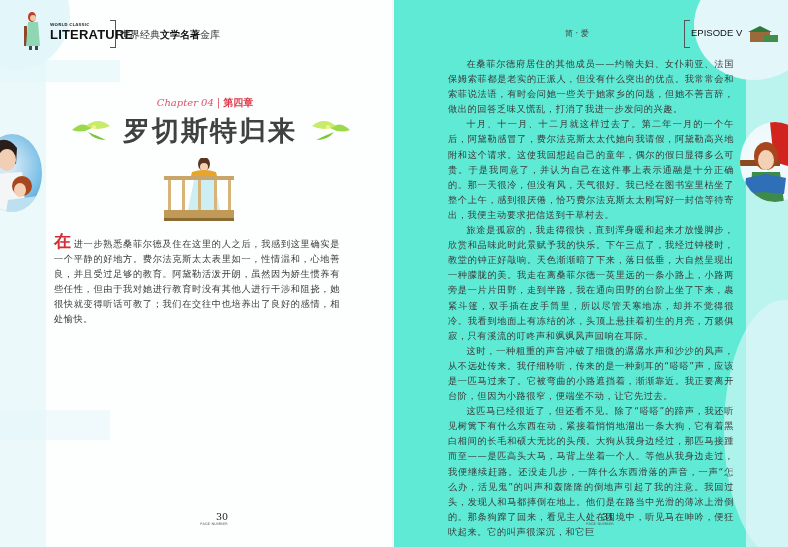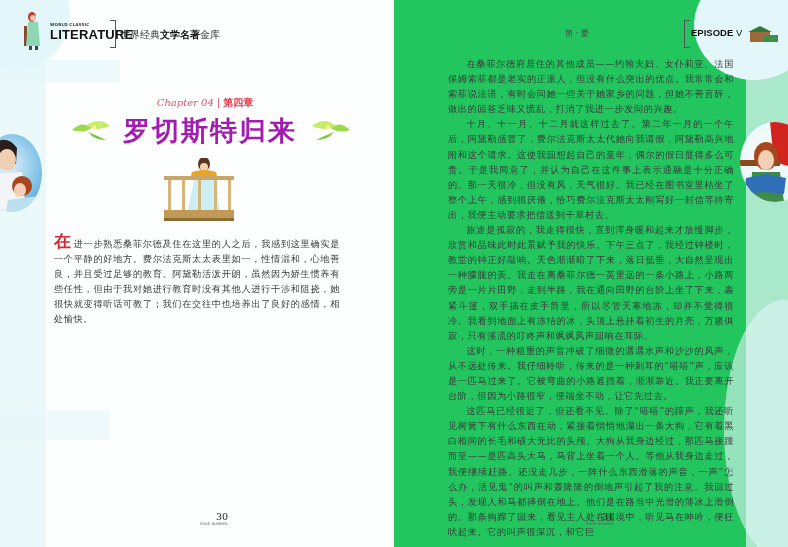--- a/index.html
+++ b/index.html
@@ -5,47 +5,47 @@
   html, body { margin: 0; padding: 0; }
   body {
     width: 788px; height: 547px; overflow: hidden; position: relative;
     background: #ffffff;
     font-family: "DejaVu Sans", sans-serif;
     color: #333;
   }
   .spread { position: absolute; inset: 0; }
   .page { position: absolute; top: 0; height: 547px; overflow: hidden; }
   .page-left { left: 0; width: 394px; background: #fdfefe; }
-  .page-right { left: 394px; width: 394px; background: #22c55e; }
+  .page-right { left: 394px; width: 394px; background: #5eead4; }
   .gutter { position: absolute; left: 392px; top: 0; width: 4px; height: 547px; background: linear-gradient(90deg, #f6f6f6, #fbfbfb, #f6f6f6); }
 
   
   .bg-shape { position: absolute; background: #e3f6fa; }
   .bg-circle { border-radius: 50%; }
 
   
   .hdr-left { position: absolute; left: 20px; top: 8px; height: 44px; display: flex; align-items: center; }
   .hdr-left .logo-fig { width: 26px; height: 44px; position: relative; }
   .wc-small { position: absolute; left: 50px; top: 22px; font-size: 4px; font-weight: bold; color: #333; letter-spacing: 0.2px; }
   .lit-word { position: absolute; left: 50px; top: 27px; font-family: "Liberation Sans", sans-serif; font-weight: bold; font-size: 13px; color: #111; letter-spacing: 0.2px; }
   .hdr-bracket { position: absolute; left: 110px; top: 20px; width: 5px; height: 26px; border-right: 1px solid #555; border-top: 1px solid #555; border-bottom: 1px solid #555; }
   .hdr-series { position: absolute; left: 120px; top: 28px; font-size: 10px; color: #333; }
   .hdr-series b { color: #111; }
 
   .hdr-right-book { position: absolute; left: 565px; top: 28px; font-size: 8px; color: #444; }
   .hdr-right-bracket { position: absolute; left: 684px; top: 20px; width: 5px; height: 26px; border-left: 1px solid #555; border-top: 1px solid #555; border-bottom: 1px solid #555; }
   .hdr-episode { position: absolute; left: 690px; top: 27px; font-family: "Liberation Sans", sans-serif; font-size: 9.5px; color: #111; }
-  .hdr-episode b { font-weight: bold; }
+  .hdr-episode b { font-weight: normal; }
 
   
   .chapter-line { position: absolute; left: 150px; top: 96px; width: 110px; text-align: center; font-size: 10px; white-space: nowrap; }
   .chapter-en { font-family: "DejaVu Serif", serif; font-style: italic; color: #d9556a; }
   .chapter-sep { color: #d9556a; margin: 0 3px; }
   .chapter-cn { color: #e03a4a; font-weight: bold; }
-  .chapter-title { position: absolute; left: 110px; top: 113px; width: 200px; text-align: center; font-size: 27px; font-weight: bold; color: #a21caf; letter-spacing: 2px; }
+  .chapter-title { position: absolute; left: 110px; top: 113px; width: 200px; text-align: center; font-size: 27px; font-weight: bold; color: #404040; letter-spacing: 2px; }
   .leaf { position: absolute; }
 
   
   .balcony { position: absolute; left: 164px; top: 158px; width: 70px; height: 64px; }
 
   
   .text-block { position: absolute; font-size: 9.2px; line-height: 15.1px; color: #3a3a3a; text-align: justify; letter-spacing: 0.6px; }
   .text-left { left: 54px; top: 234px; width: 286px; }
   .text-right { left: 448px; top: 56px; width: 286px; }
   .text-block p { margin: 0; text-indent: 2em; }

